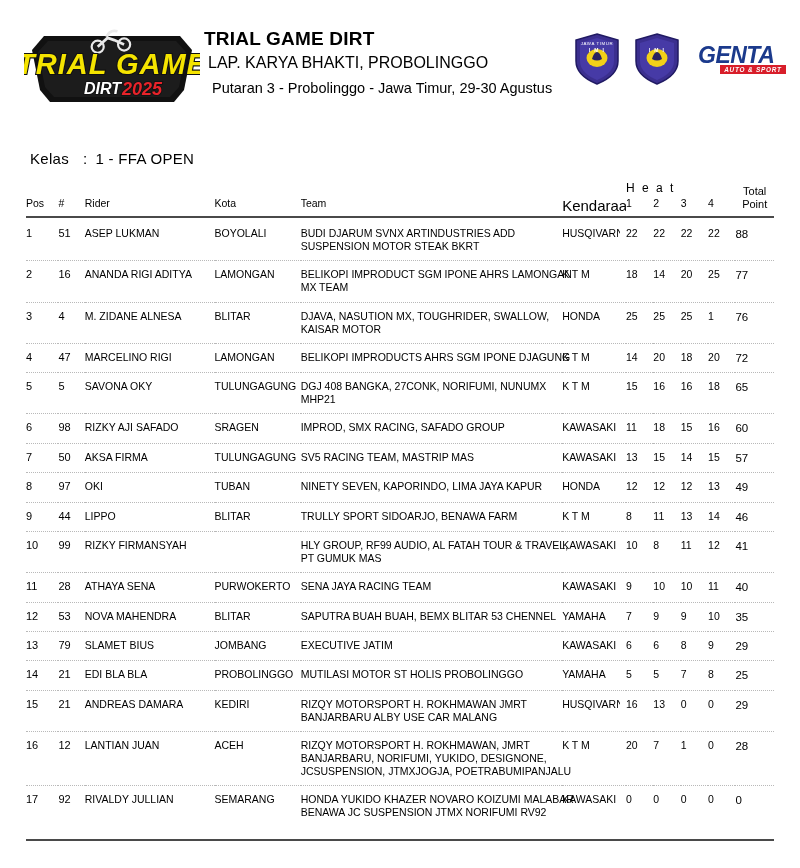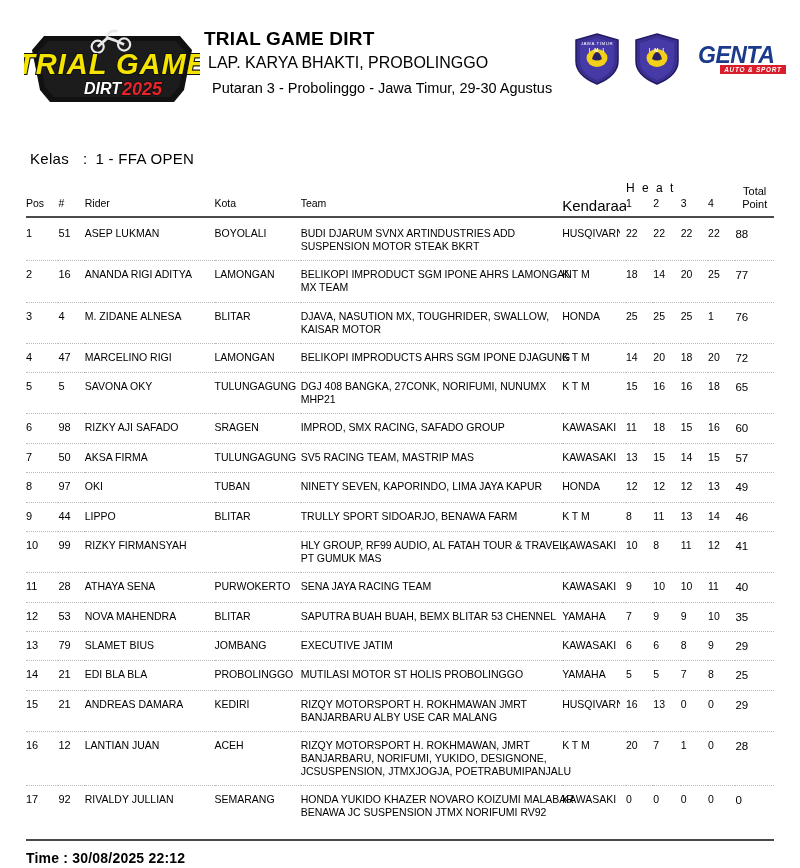--- a/index.html
+++ b/index.html
@@ -568,19 +568,15 @@
             <td class="col-h">0</td>
             <td class="col-h">0</td>
             <td class="col-total">0</td>
           </tr>
         </tbody>
     </table>
   </div>
 
   <div class="footer">
     <div class="footer-rule"></div>
-    <div class="footer-time">
-      <span>Time :</span>
-      <span>30/08/2025 22:12</span>
-    </div>
   </div>
 
 </div>
 
 </body></html>

